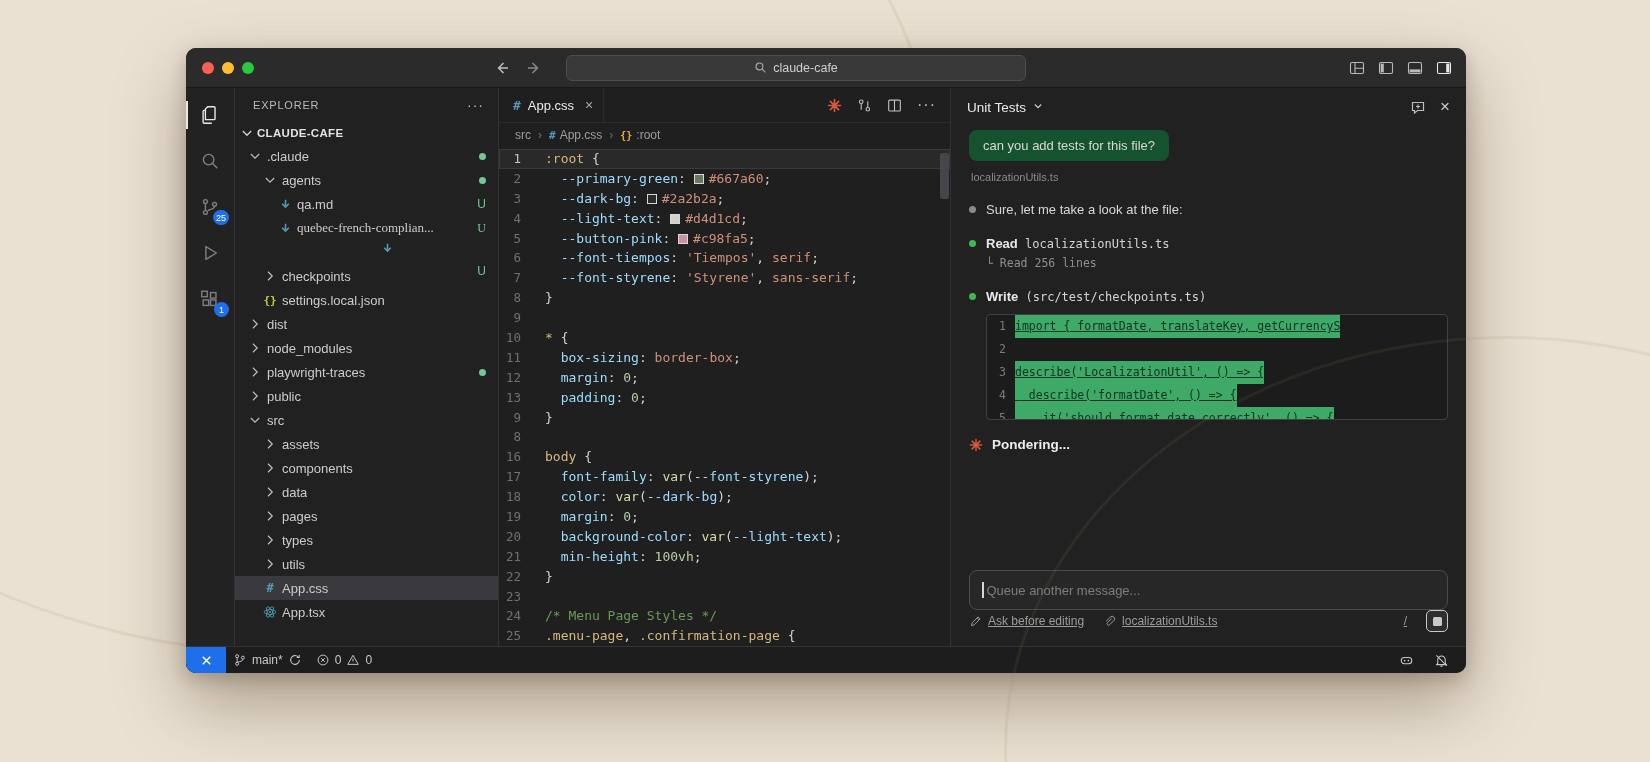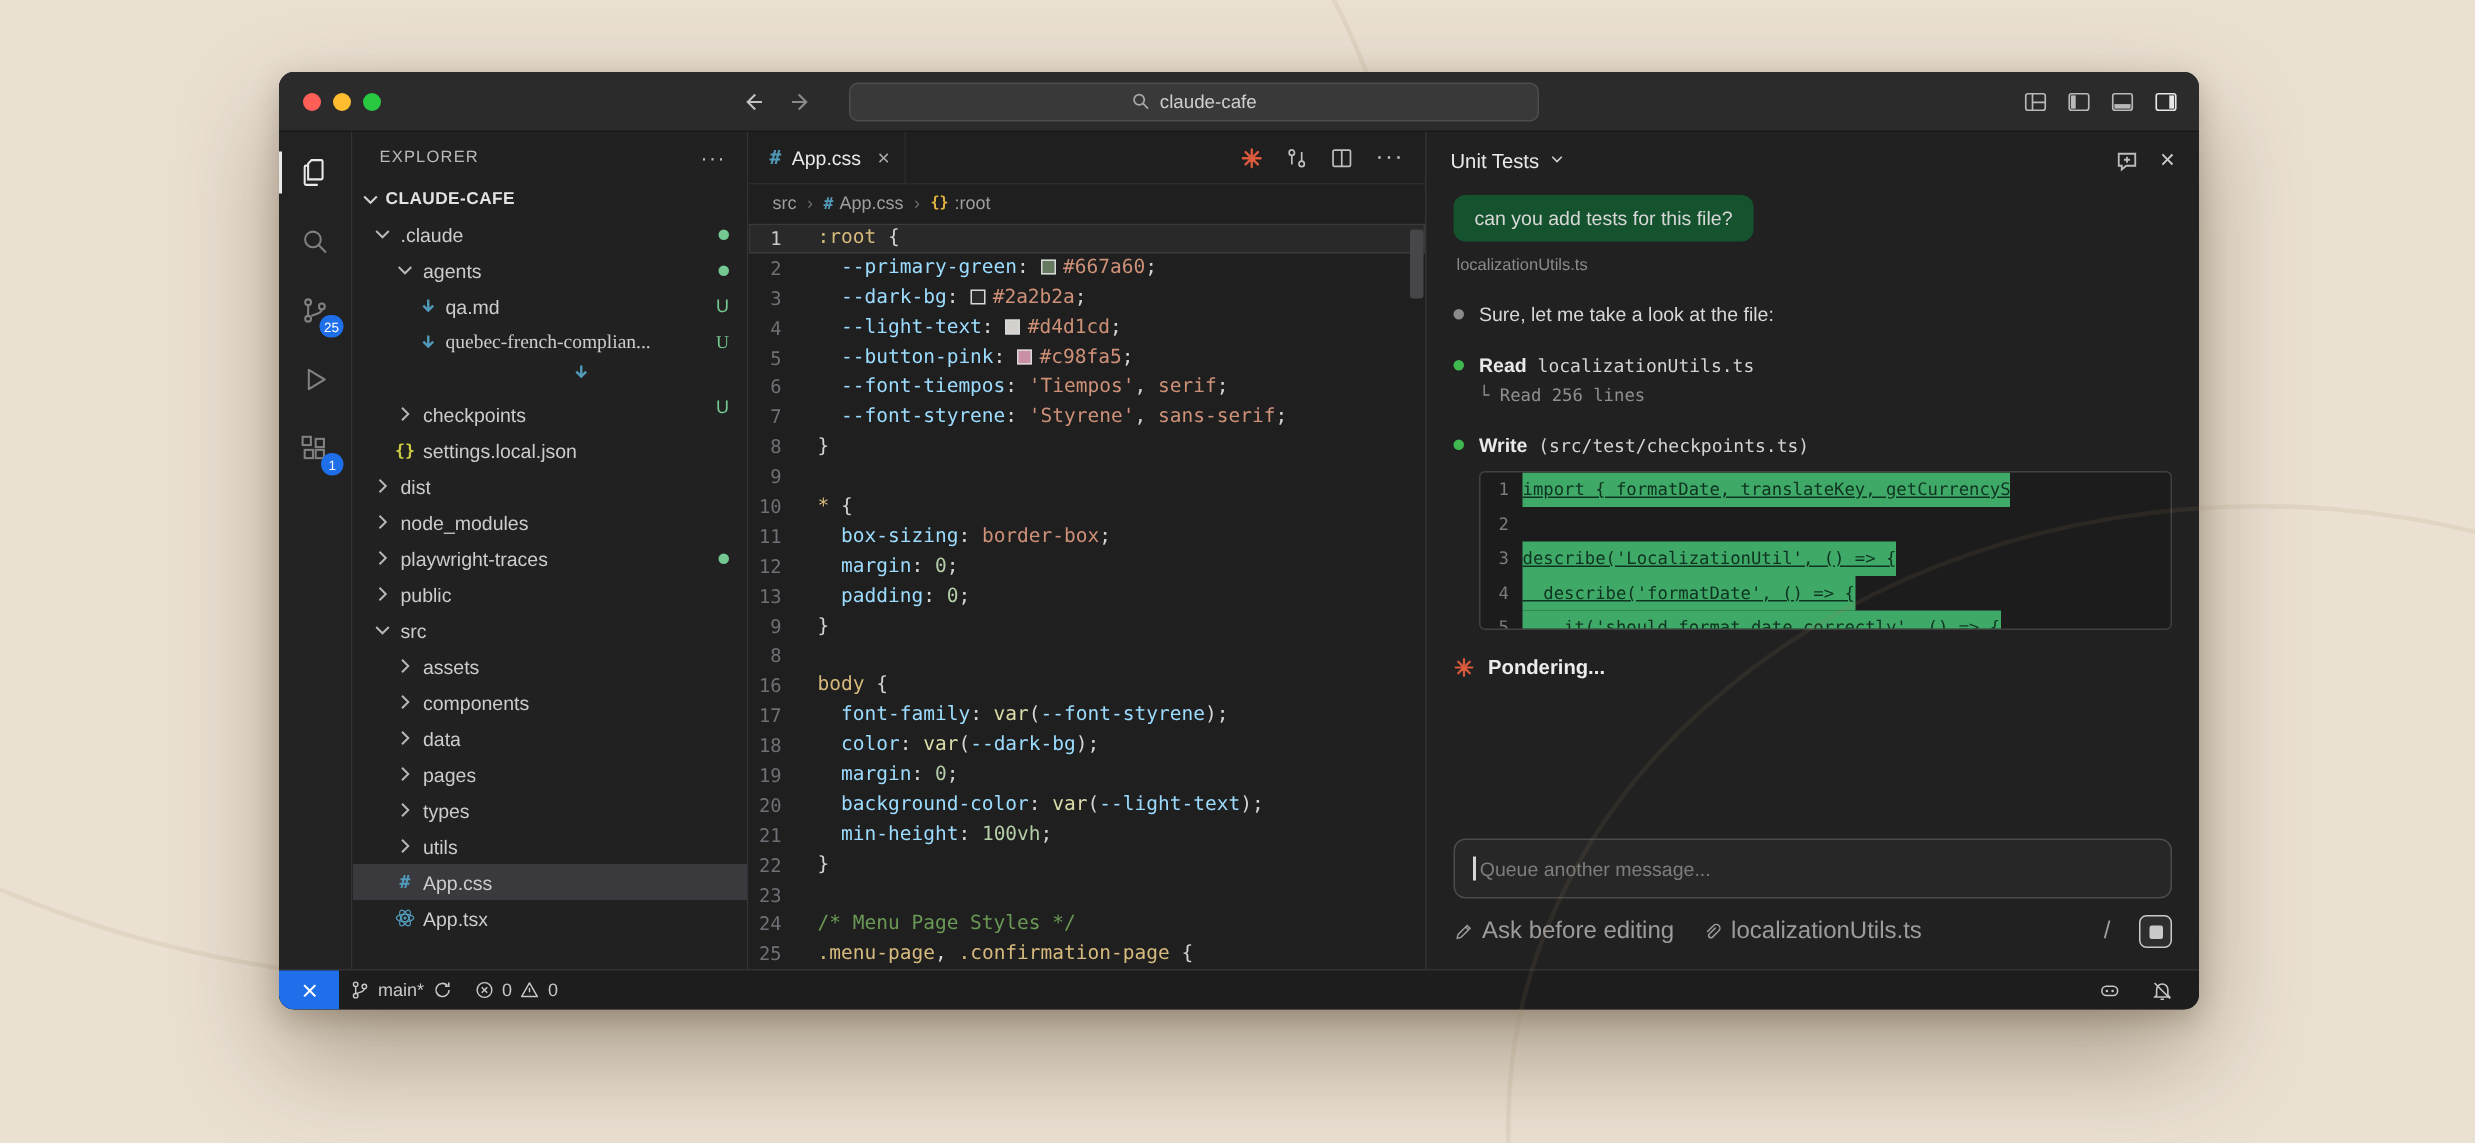--- a/index.html
+++ b/index.html
@@ -99,21 +99,21 @@
   .diff-line { display:flex; height:23px; line-height:23px; }
   .diff-ln { flex:0 0 28px; text-align:right; padding-right:9px; color:#7b7b7b; }
   .diff-text { white-space:pre; }
   .diff-text.added { background:#3fa968; color:#0f3320; text-decoration:underline; }
   .ponder { display:flex; align-items:center; gap:9px; margin-top:17px; font-size:13.5px; font-weight:600; color:#ececec; }
   .spacer { flex:1; }
   .composer { flex:0 0 40px; border:1px solid #4b4b4b; border-radius:8px; background:#272727; display:flex;
               align-items:center; padding:0 12px; cursor:text; }
   .caret { width:1.5px; height:16px; background:#d5d5d5; margin-right:3px; }
   .placeholder { color:#7d7d7d; font-size:13px; }
-  .composer-row2 { flex:0 0 22px; display:flex; align-items:center; gap:7px; margin-top:11px; font-size:16px; color:#9c9c9c; }
+  .composer-row2 { flex:0 0 22px; display:flex; align-items:center; gap:7px; font-size:12px; color:#9c9c9c;text-decoration:underline; }
   .chip { display:flex; align-items:center; gap:6px; cursor:pointer; }
   .chip + .chip { margin-left:12px; }
   .slash { margin-left:auto; color:#9c9c9c; padding-right:12px; cursor:pointer; }
   .stop-btn { width:22px; height:22px; border:1.5px solid #c9c9c9; border-radius:5px; display:flex; align-items:center;
               justify-content:center; cursor:pointer; background:#2e2e2e; }
   .stop-btn i { width:9px; height:9px; background:#c9c9c9; border-radius:1.5px; }
 
   
   .statusbar { flex:0 0 27px; background:#1d1d1d; border-top:1px solid #333; display:flex; align-items:center;
                font-size:12px; color:#c8c8c8; }

